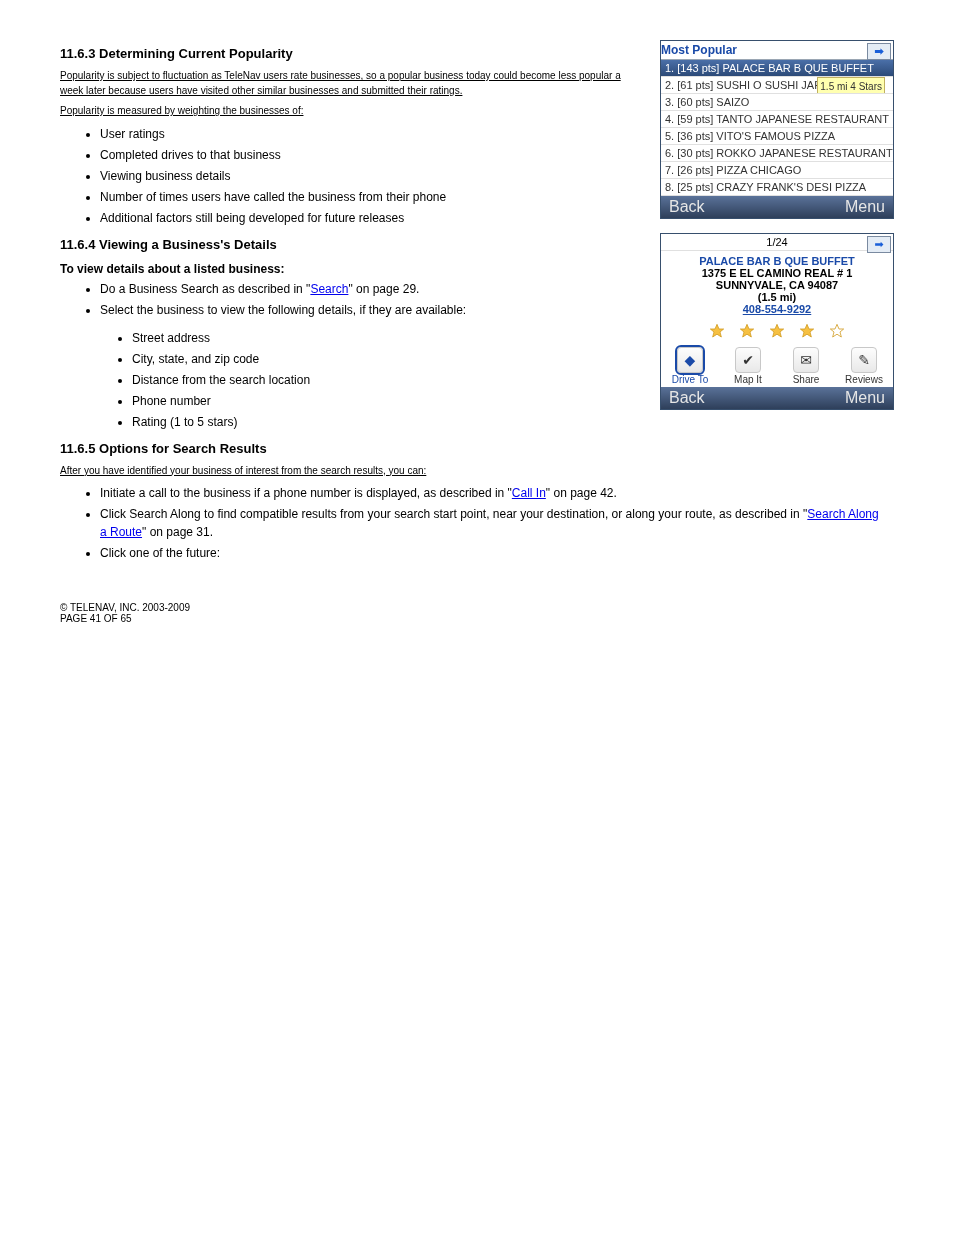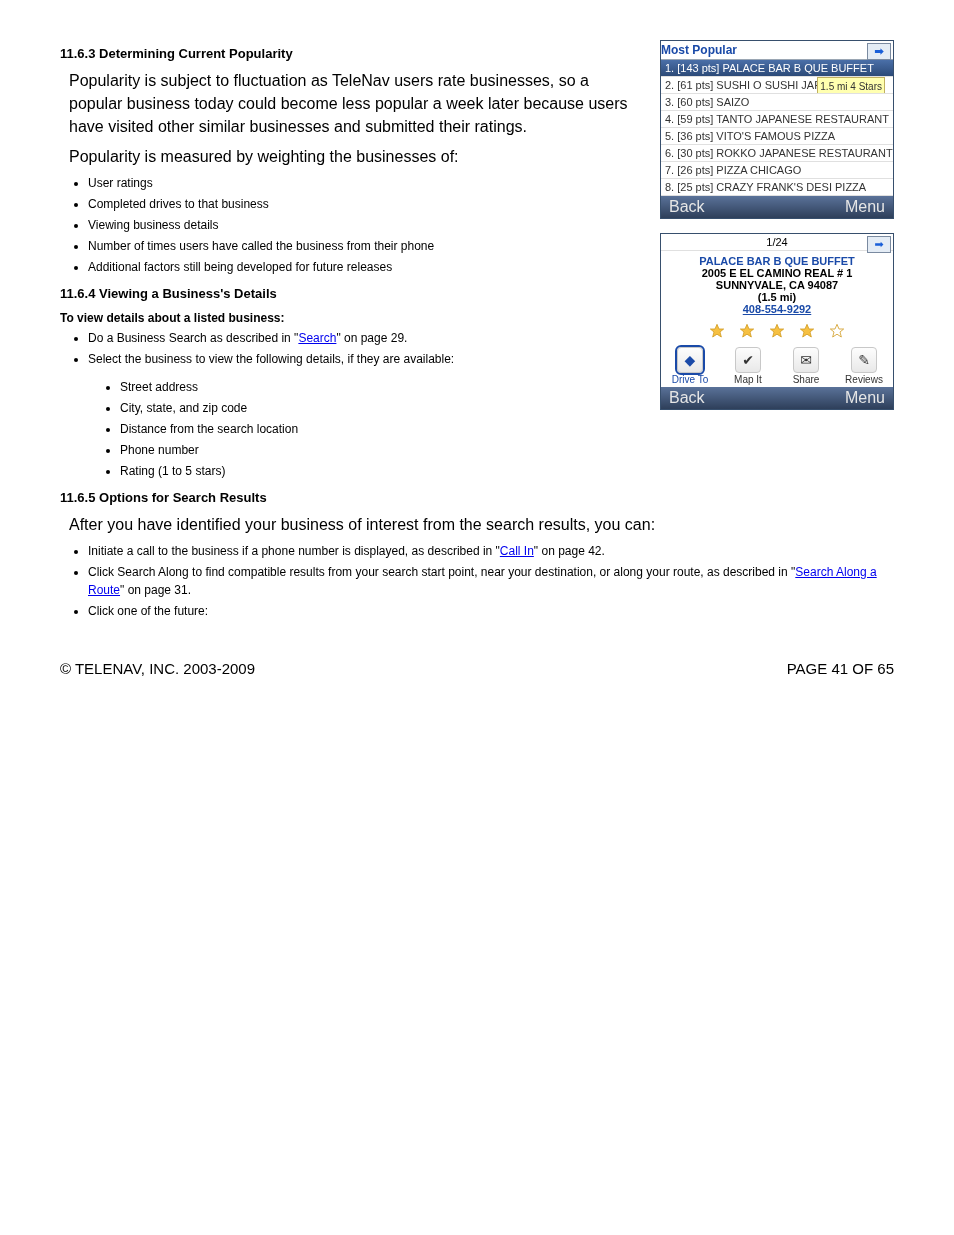--- a/index.html
+++ b/index.html
@@ -14,38 +14,40 @@
     font-weight: bold;
     font-size: 13px;
     margin: 6px 0 8px 0;
   }
   .subhead {
     font-weight: bold;
     font-size: 12px;
     margin: 10px 16px 4px 0;
   }
   .para {
-    font-size: 16px;
+    font-size: 10px;
     line-height: 1.45;
-    margin: 6px 9px;
+    margin: 6px 0;
+    text-decoration: underline;
   }
   ul.doc-list {
     margin: 4px 0 10px 0;
     padding-left: 28px;
     font-size: 12px;
     line-height: 1.5;
   }
-  ul.doc-list li { margin: 3px 0; }
+  ul.doc-list li { margin: 3px 12px; }
   .link { color: #0000ee; text-decoration: underline; }
   .page-foot {
     display: flex;
     justify-content: space-between;
-    font-size: 15px;
+    font-size: 10px;
     margin-top: 40px;
     color: #000;
+    flex-direction: column;
   }
   .right-col {
     float: right;
     margin-left: 20px;
   }
   
   .phone {
     width: 232px;
     border: 1px solid #374f6d;
     background: #fff;
@@ -161,21 +163,21 @@
 
   <div class="phone">
     <div class="counter">
       <span>1/24</span>
       <div class="arrow-btn" style="top:2px;">
         <span>➡</span>
       </div>
     </div>
     <div class="detail-block">
       <div class="name">PALACE BAR B QUE BUFFET</div>
-      <div class="line">2005 E EL CAMINO REAL # 1</div>
+      <div class="line">1375 E EL CAMINO REAL # 1</div>
       <div class="line">SUNNYVALE, CA 94087</div>
       <div class="line">(1.5 mi)</div>
       <div class="phone-num">408-554-9292</div>
     </div>
     <div class="stars-row" id="stars-row">
         <span><svg class="star" viewBox="0 0 24 24">
             <polygon points="12,2 15,9 22,9 16.5,13.5 18.5,21 12,16.8 5.5,21 7.5,13.5 2,9 9,9" fill="#f6c042" stroke="#d19a1f" stroke-width="1.2"></polygon>
           </svg></span>
         <span><svg class="star" viewBox="0 0 24 24">
             <polygon points="12,2 15,9 22,9 16.5,13.5 18.5,21 12,16.8 5.5,21 7.5,13.5 2,9 9,9" fill="#f6c042" stroke="#d19a1f" stroke-width="1.2"></polygon>

